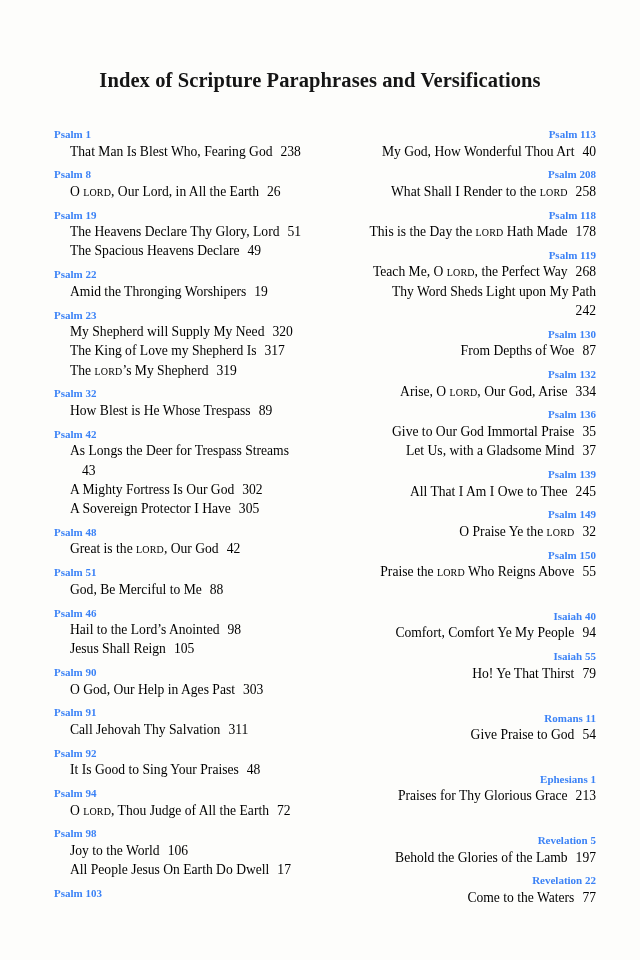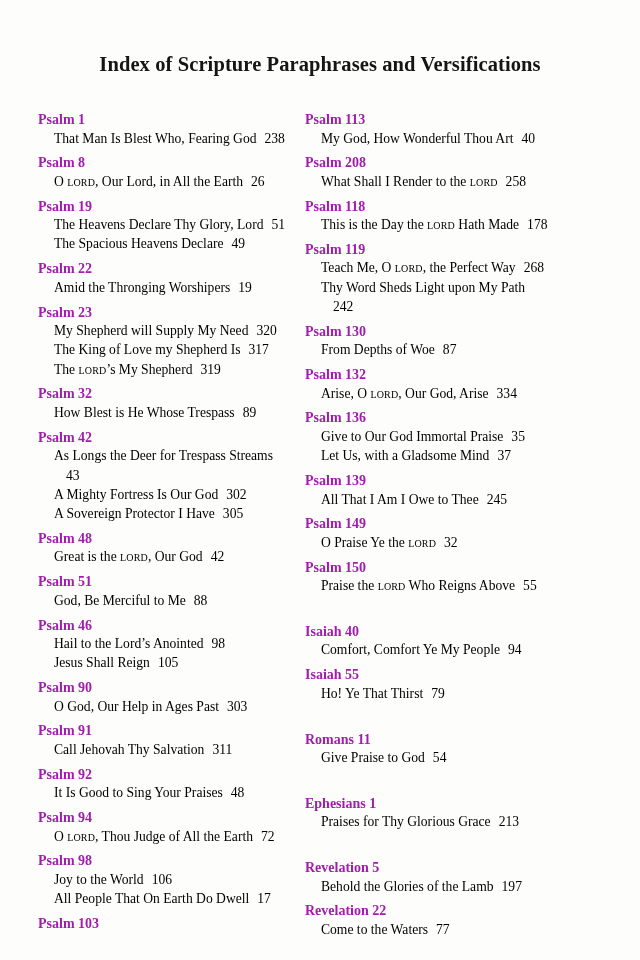--- a/index.html
+++ b/index.html
@@ -12,21 +12,21 @@
     background: #fdfdfb;
     font-family: "Liberation Serif", "DejaVu Serif", serif;
     color: #1b1b1b;
     overflow: hidden;
   }
   .page {
     position: relative;
     width: 640px;
     height: 780px;
     box-sizing: border-box;
-    padding: 0;
+    padding: 16px;
     border-radius: 17px;
   }
   .page-title {
     text-align: center;
     font-size: 20.5px;
     font-weight: bold;
     letter-spacing: 0.1px;
     color: #151515;
     margin: 0;
     padding-top: 52px;
@@ -40,32 +40,33 @@
     padding-left: 38px;
     padding-right: 22px;
     padding-top: 28px;
     box-sizing: border-box;
   }
   .column {
     width: 267px;
     flex: 0 0 auto;
   }
   .column.right {
-    margin-left: 0px;
+    margin-left: 8px;
+    text-align: right;
   }
   .group {
     margin-bottom: 0;
   }
   .group.section-gap {
     margin-top: 21px;
   }
   .group-heading {
-    font-size: 14px;
+    font-size: 11px;
     font-weight: bold;
-    color: #a21caf;
+    color: #3b82f6;
     line-height: 1.0;
     margin: 0;
     padding-top: 8.5px;
     padding-bottom: 1.5px;
     white-space: nowrap;
     font-family: Liberation Serif, serif;
   }
   .entry {
     font-size: 13.6px;
     line-height: 1.42;
@@ -168,21 +169,21 @@
         </div>
         <div class="group">
           <div class="group-heading">Psalm 94</div>
           <div class="entry"><span class="title-text">O <span class="sc">Lord</span>, Thou Judge of All the Earth</span><span class="pg">72</span></div>
         </div>
         <div class="group">
           <div class="group-heading">Psalm 98</div>
           <div class="entry"><span class="title-text">Joy to the World</span><span class="pg">106</span></div>
         </div>
         <div class="group">
-          <div class="entry"><span class="title-text">All People That On Earth Do Dwell</span><span class="pg">17</span></div>
+          <div class="entry"><span class="title-text">All People Jesus On Earth Do Dwell</span><span class="pg">17</span></div>
         </div>
         <div class="group">
           <div class="group-heading">Psalm 103</div>
         </div>
       </div>
     <div class="column right">
         <div class="group">
           <div class="group-heading">Psalm 113</div>
           <div class="entry"><span class="title-text">My God, How Wonderful Thou Art</span><span class="pg">40</span></div>
         </div>

